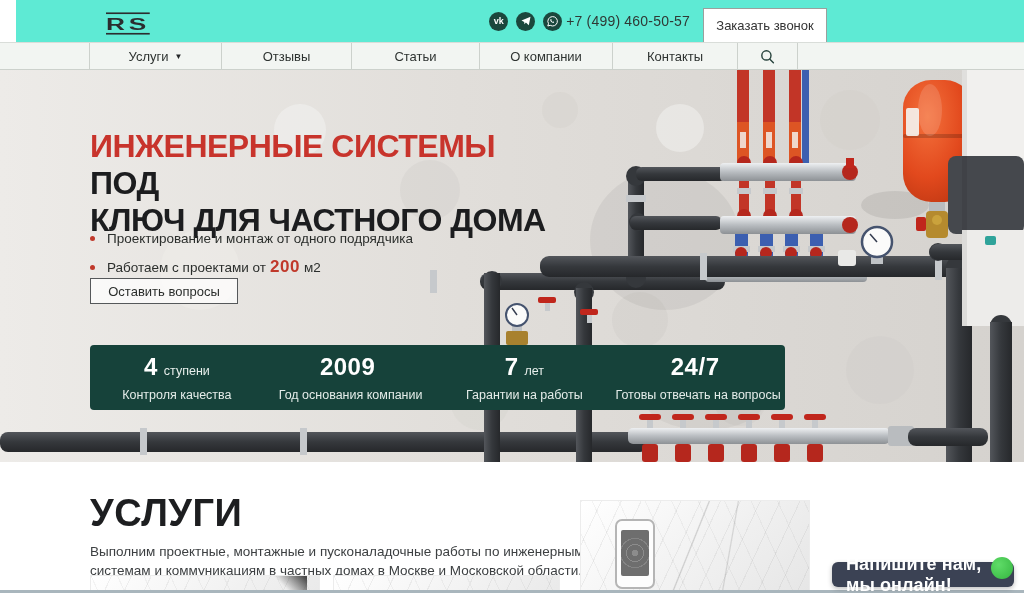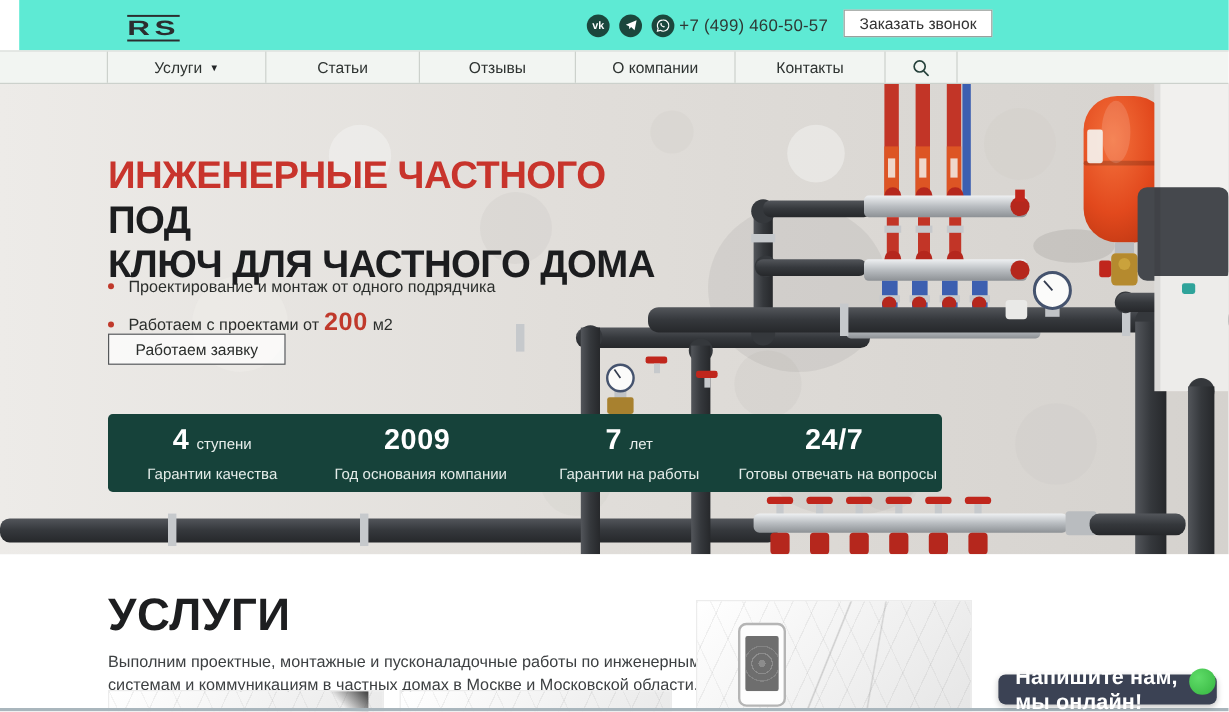--- a/index.html
+++ b/index.html
@@ -13,21 +13,21 @@
   .logo { position:absolute; left:90px; top:10px; display:flex; align-items:center; gap:7px; }
   .logo-mark { font-weight:800; font-size:21px; letter-spacing:3px; color:#2b2d2f;
                transform:scaleY(.82) scaleX(1.25); transform-origin:left center;
                border-top:2px solid #2b2d2f; border-bottom:2px solid #2b2d2f; line-height:1; padding:1px 0; }
   .logo-text { font-weight:700; font-size:17px; letter-spacing:1px; color:#232527; }
   .socials { display:flex; gap:8px; }
   .soc { width:19px; height:19px; border-radius:50%; background:#1b473d; color:#fff;
          display:flex; align-items:center; justify-content:center; font-size:9px; font-weight:700; }
   .soc svg { display:block; }
   .phone { font-size:14px; color:#2f3935; letter-spacing:.2px; }
-  .call-btn { position:absolute; right:213px; top:8px; width:124px; height:23px; background:#fff;
+  .call-btn { position:absolute; right:213px; top:8px; width:124px; height:35px; background:#fff;
               border:1px solid #9aa09d; font-size:13px; color:#33383
 5; display:flex; align-items:center;
               justify-content:center; color:#333; cursor:pointer; }
   
   .top-cluster { position:absolute; right:350px; top:0; height:42px; display:flex; align-items:center; gap:4px; }
 
   
   .navbar { position:absolute; left:0; top:42px; width:1024px; height:28px; background:#f2f5f2;
             border-top:1px solid #d9ddd9; border-bottom:1px solid #ccd1cc; display:flex; }
   .nav-cell { height:100%; display:flex; align-items:center; justify-content:center;
@@ -40,21 +40,21 @@
   
   .hero { position:absolute; left:0; top:70px; width:1024px; height:392px; background:#e3e1de; overflow:hidden; }
   .hero svg.scene { position:absolute; left:0; top:0; }
   .headline { position:absolute; left:90px; top:58px; width:480px; font-weight:800;
               font-size:32px; line-height:37px; letter-spacing:-.5px; color:#1c1d1f; }
   .headline .red { color:#c8342c; }
   .bullets { position:absolute; left:90px; top:161px; }
   .bullet { display:flex; align-items:baseline; font-size:13.5px; color:#2b2e2c; margin-bottom:11px; }
   .dot { width:5px; height:5px; border-radius:50%; background:#c0392b; margin-right:12px;
          position:relative; top:-2px; flex:none; }
-  .big-num { font-size:21px; font-weight:700; color:#c0392b; margin:0 4px; letter-spacing:.5px; }
+  .big-num { font-size:17px; font-weight:700; color:#c0392b; margin:0 4px; letter-spacing:.5px; }
   .cta { position:absolute; left:90px; top:208px; width:148px; height:26px;
          border:1px solid #55585a; background:rgba(255,255,255,.72); font-size:13px; color:#2b2e2c;
          display:flex; align-items:center; justify-content:center; cursor:pointer; }
 
   
   .stats { position:absolute; left:90px; top:275px; width:695px; height:65px; background:#16423a;
            border-radius:4px; display:flex; align-items:center; color:#fff; }
   .stat { flex:1; text-align:center; }
   .stat-top { display:flex; align-items:baseline; justify-content:center; gap:6px; }
   .stat-value { font-size:24px; font-weight:700; letter-spacing:.5px; }
@@ -127,25 +127,25 @@
     </div>
     <button class="call-btn">Заказать звонок</button>
   </header>
 
   <nav class="navbar">
     <div class="nav-spacer"></div>
     <div class="nav-cell" style="width:132px">
       <span>Услуги</span>
       <span class="caret">▼</span>
     </div>
+    <div class="nav-cell" style="width:130px">
+      <span>Отзывы</span>
+    </div>
     <div class="nav-cell" style="width:128px">
       <span>Статьи</span>
-    </div>
-    <div class="nav-cell" style="width:130px">
-      <span>Отзывы</span>
     </div>
     <div class="nav-cell" style="width:133px">
       <span>О компании</span>
     </div>
     <div class="nav-cell" style="width:125px">
       <span>Контакты</span>
     </div>
     <div class="nav-cell search-cell">
       <svg width="15" height="15" viewBox="0 0 15 15">
         <circle cx="6.4" cy="6.4" r="4.6" fill="none" stroke="#27423c" stroke-width="1.4"></circle>
@@ -330,46 +330,46 @@
         <rect x="948" y="86" width="76" height="78" rx="8" fill="#45484d"></rect>
         <rect x="962" y="160" width="62" height="96" fill="#edecea"></rect>
         <rect x="962" y="0" width="5" height="256" fill="#000" opacity=".07"></rect>
         <rect x="985" y="166" width="11" height="9" rx="2" fill="#2fa39a"></rect>
         <circle cx="1001" cy="256" r="11" fill="#35383c"></circle>
         <rect x="990" y="252" width="22" height="140" fill="url(#pipeV)"></rect>
       </g>
     </svg>
 
     <h1 class="headline">
-      <span class="red">ИНЖЕНЕРНЫЕ ЧАСТНОГО</span><span> ПОД</span><br>
+      <span class="red">ИНЖЕНЕРНЫЕ СИСТЕМЫ</span><span> ПОД</span><br>
       <span>КЛЮЧ ДЛЯ ЧАСТНОГО ДОМА</span>
     </h1>
 
     <div class="bullets">
       <div class="bullet">
         <span class="dot"></span>
         <span>Проектирование и монтаж от одного подрядчика</span>
       </div>
       <div class="bullet">
         <span class="dot"></span>
         <span>Работаем с проектами от</span>
         <span class="big-num">200</span>
         <span>м2</span>
       </div>
     </div>
 
-    <button class="cta">Работаем заявку</button>
+    <button class="cta">Оставить вопросы</button>
 
     <div class="stats">
       <div class="stat">
         <div class="stat-top">
           <span class="stat-value">4</span>
           <span class="stat-suffix">ступени</span>
         </div>
-        <div class="stat-label">Гарантии качества</div>
+        <div class="stat-label">Контроля качества</div>
       </div>
       <div class="stat">
         <div class="stat-top">
           <span class="stat-value">2009</span>
           <span class="stat-suffix"></span>
         </div>
         <div class="stat-label">Год основания компании</div>
       </div>
       <div class="stat">
         <div class="stat-top">

